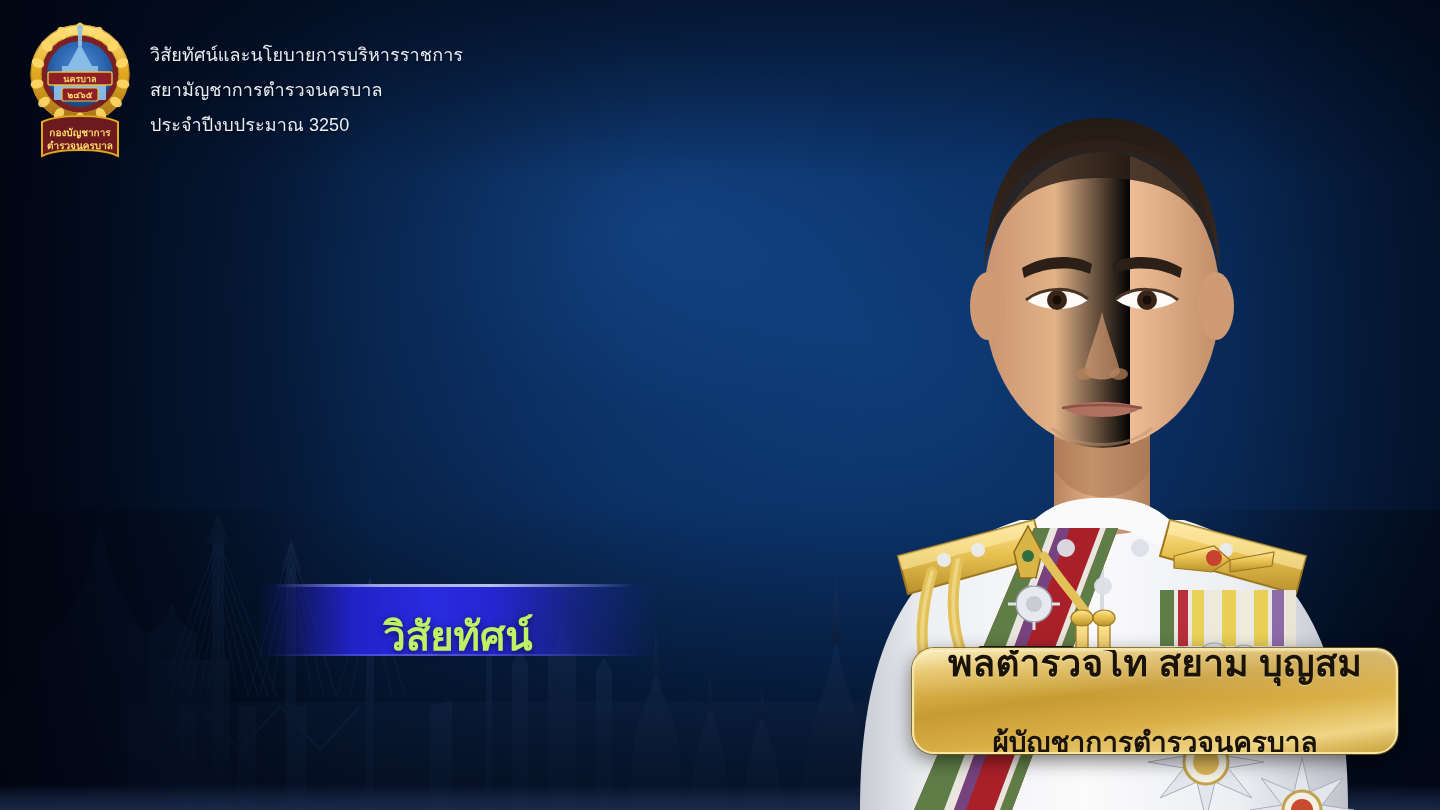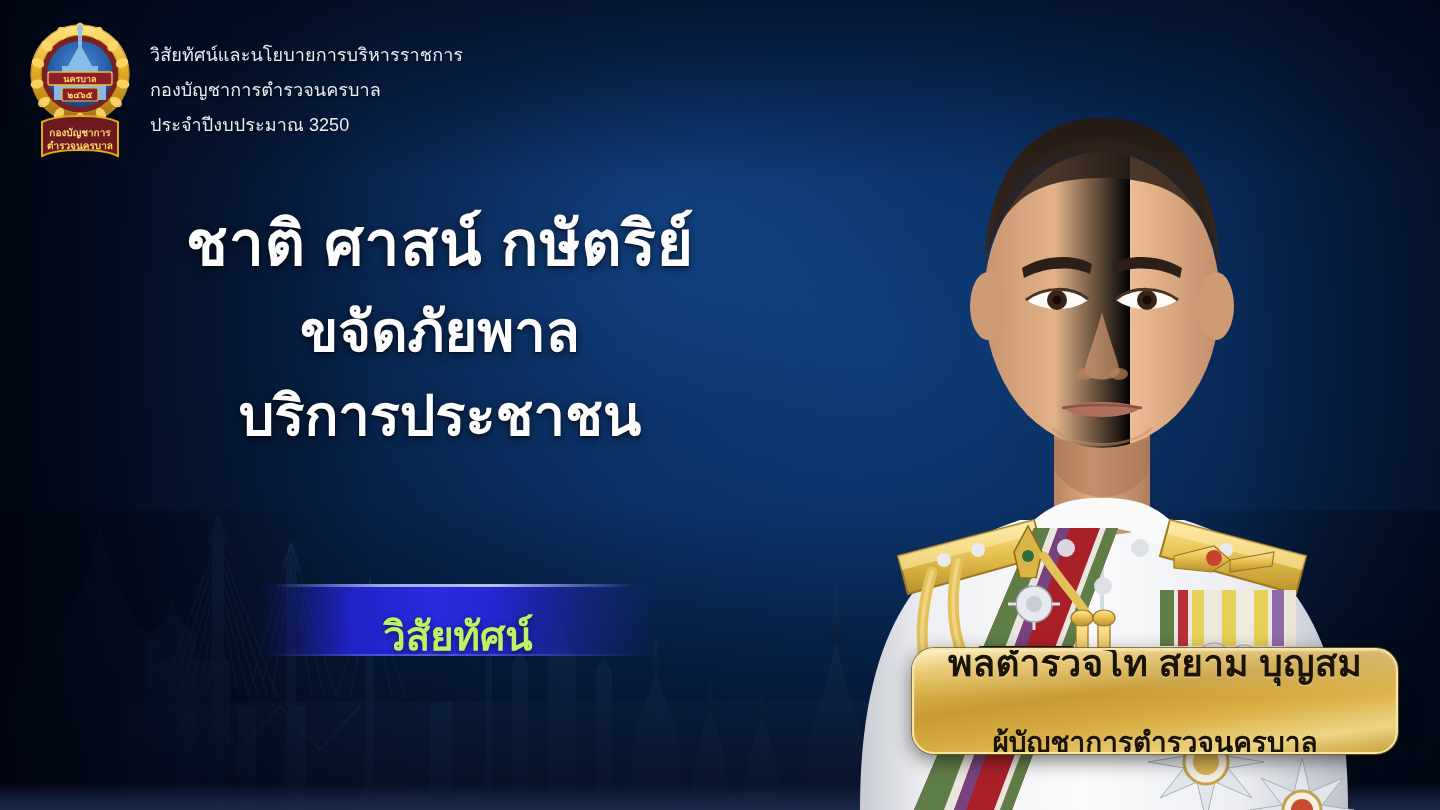--- a/index.html
+++ b/index.html
@@ -461,30 +461,25 @@
         <rect x="34" y="72" width="36" height="13" rx="2" fill="#8e1f26" stroke="#e8bd4a" stroke-width="1.2"></rect>
         <text x="52" y="82" text-anchor="middle" fill="#ffd96b" font-family="'Liberation Sans',sans-serif" font-size="9" font-weight="bold">๒๔๖๕</text>
 
         <path d="M14 106 C30 98 74 98 90 106 L90 140 C74 132 30 132 14 140 Z" fill="#6d1a1f" stroke="#e0a81f" stroke-width="2"></path>
         <text x="52" y="120" text-anchor="middle" fill="#ffd96b" font-family="'Liberation Sans',sans-serif" font-size="10" font-weight="bold">กองบัญชาการ</text>
         <text x="52" y="133" text-anchor="middle" fill="#ffd96b" font-family="'Liberation Sans',sans-serif" font-size="10" font-weight="bold">ตำรวจนครบาล</text>
       </svg>
     </div>
     <div class="header-text">
       <div>วิสัยทัศน์และนโยบายการบริหารราชการ</div>
-      <div>กองบัญชาการตำรวจนครบาล</div>
+      <div>สยามัญชาการตำรวจนครบาล</div>
       <div>ประจำปีงบประมาณ 3250</div>
     </div>
   </div>
 
-  <div class="slogan">
-    <div class="l l1">ชาติ ศาสน์ กษัตริย์</div>
-    <div class="l l2">ขจัดภัยพาล</div>
-    <div class="l l3">บริการประชาชน</div>
-  </div>
 
   <div class="vision-bar"></div>
   <div class="vision-label">วิสัยทัศน์</div>
 
   <div class="nameplate">
     <div class="np-name">พลตำรวจโท สยาม บุญสม</div>
     <div class="np-role">ผู้บัญชาการตำรวจนครบาล</div>
   </div>
 
 </div>

